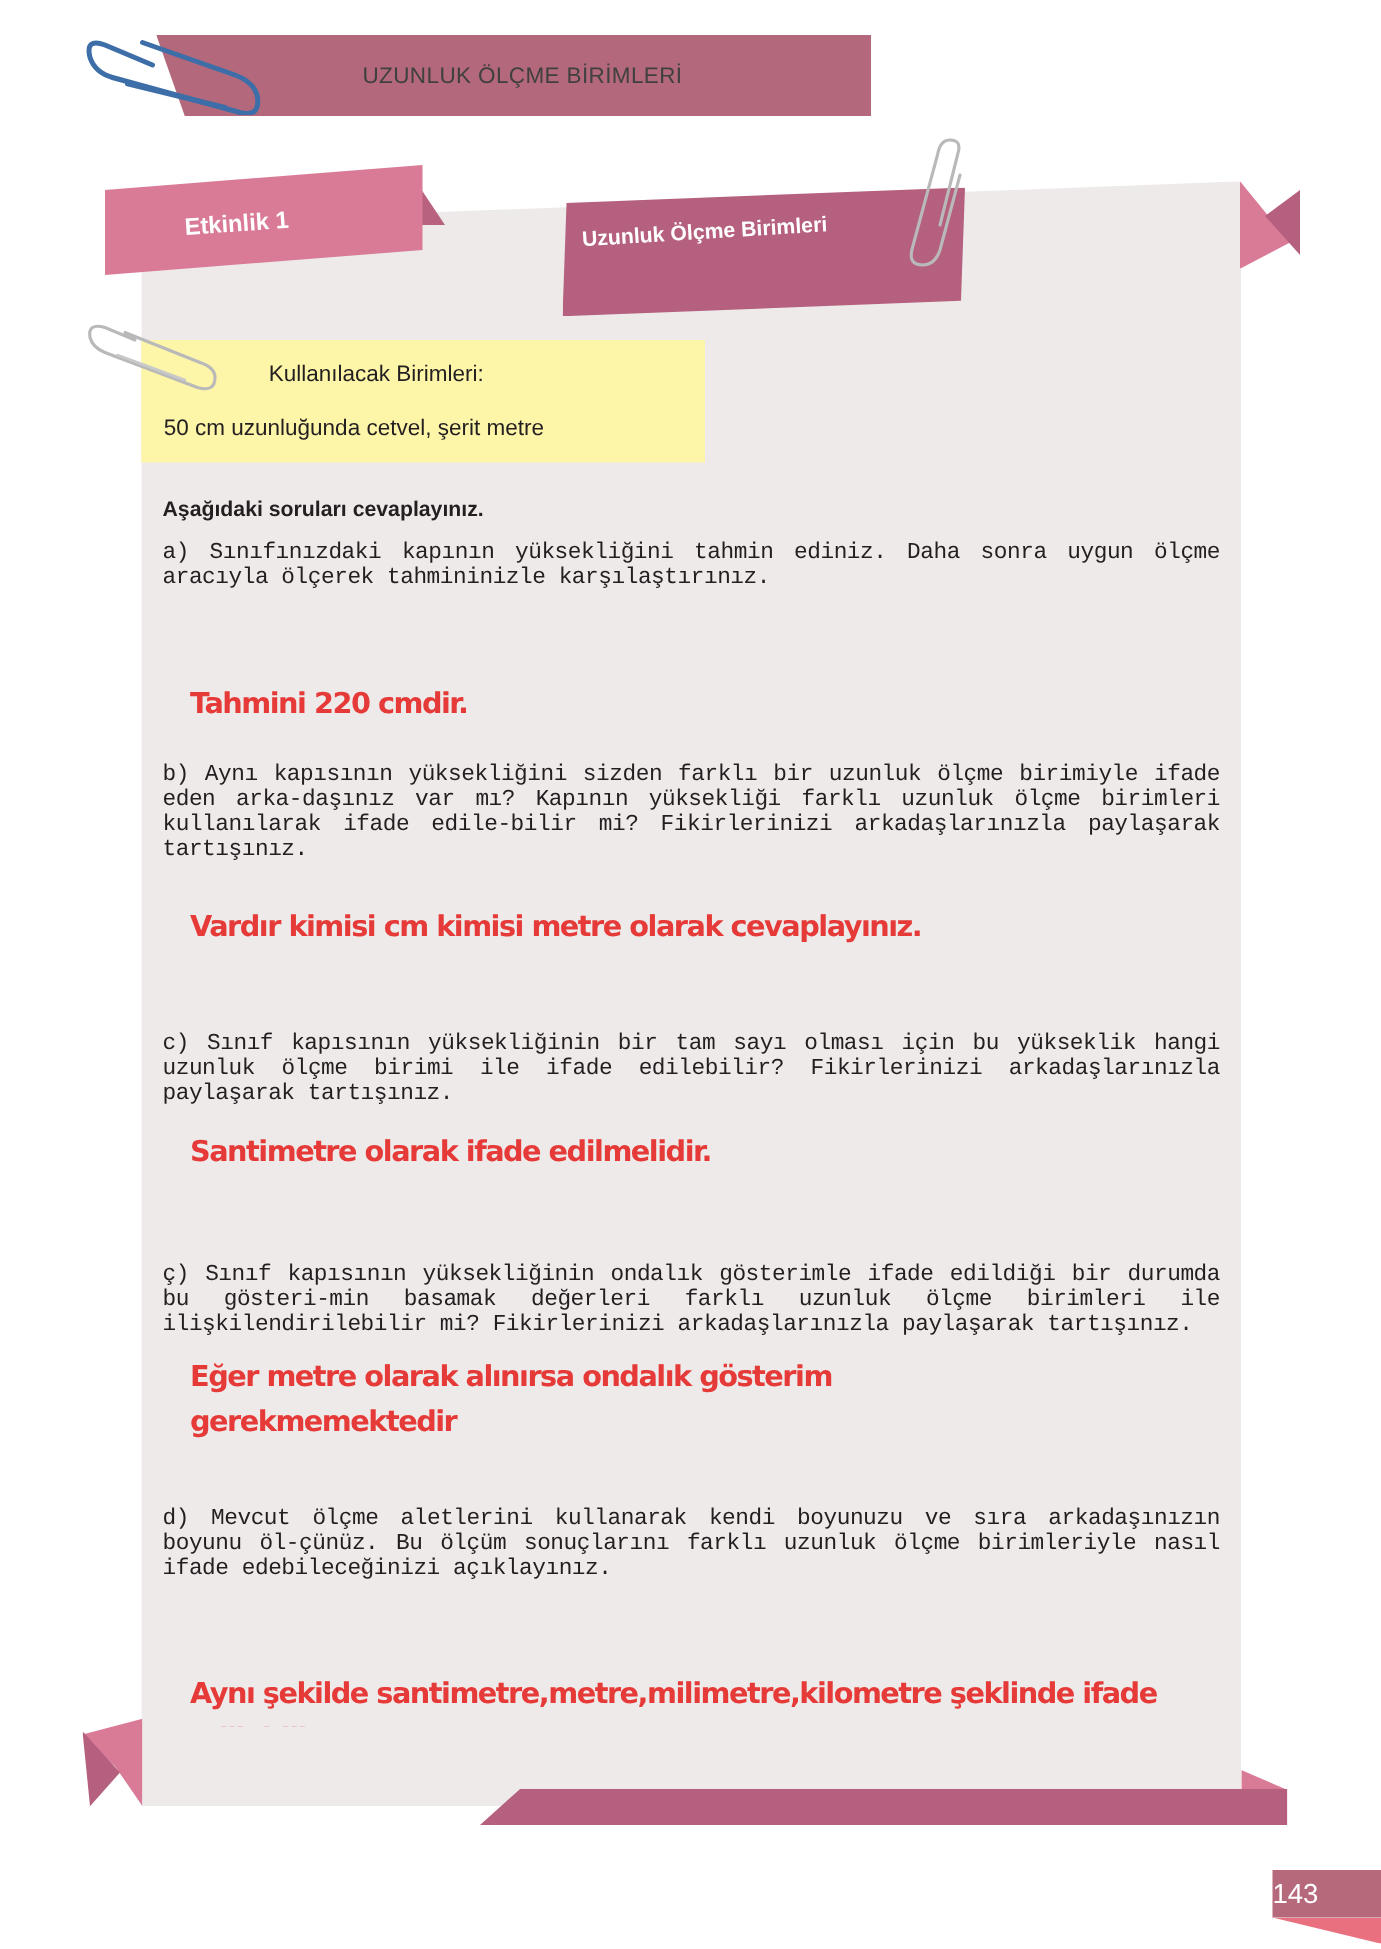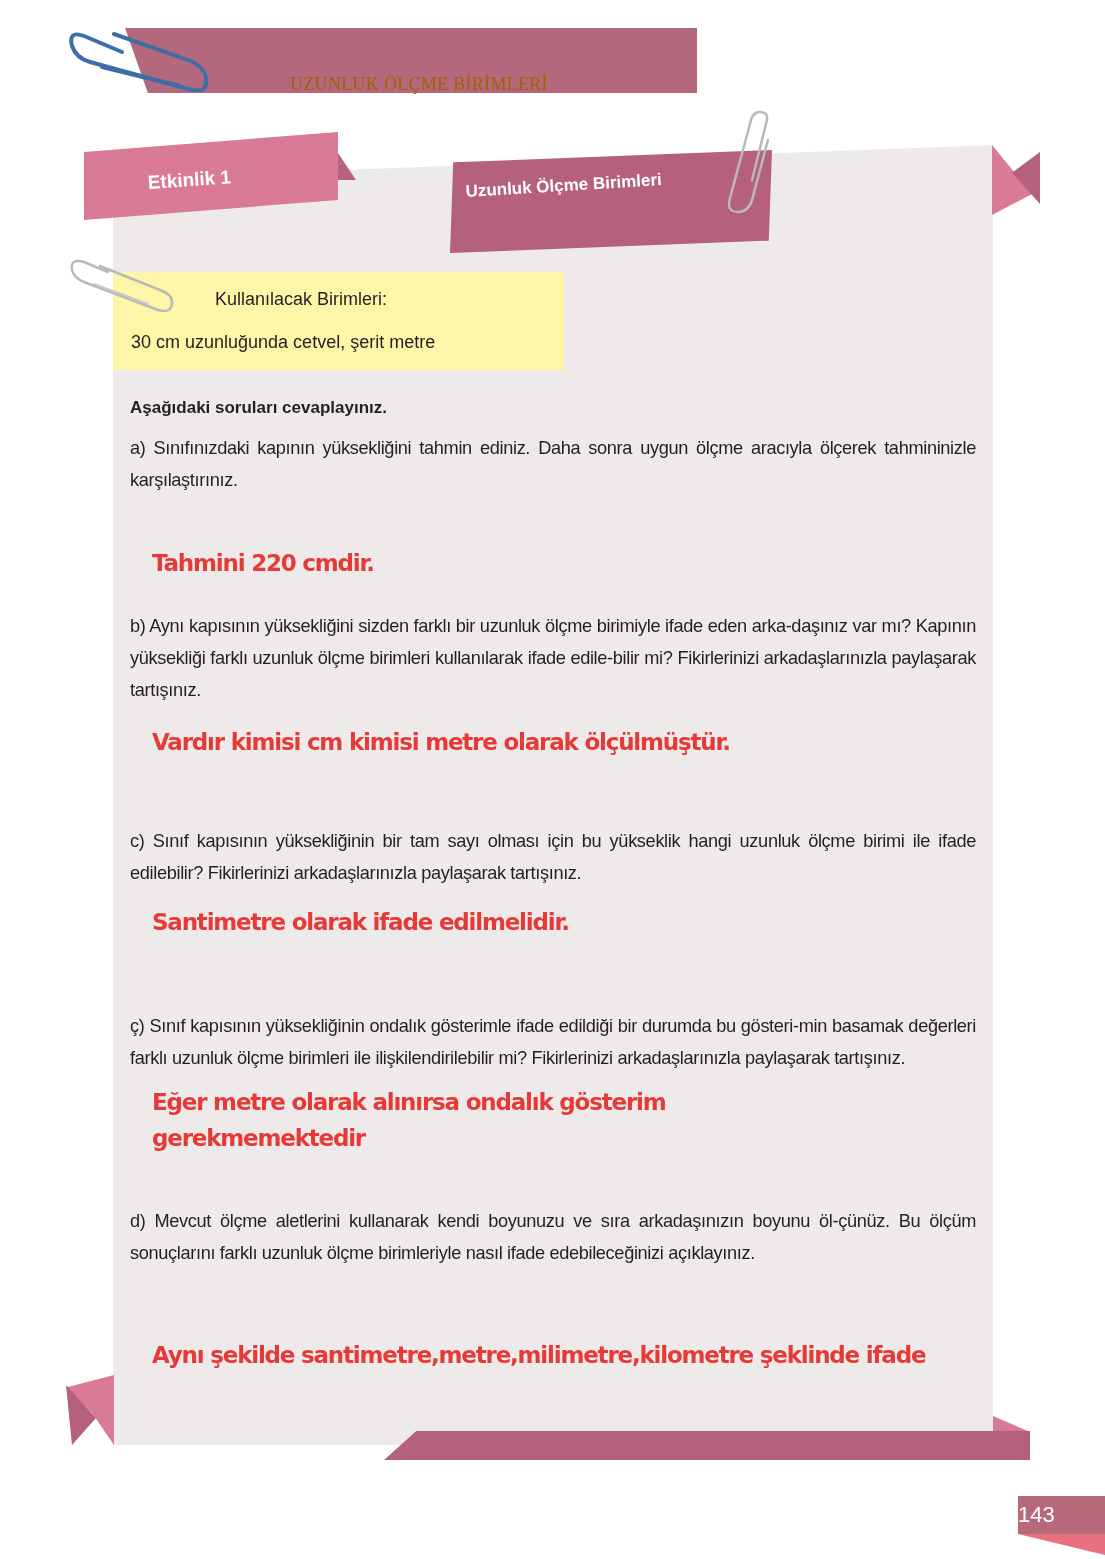--- a/index.html
+++ b/index.html
@@ -7,23 +7,22 @@
   body { position:relative; font-family:"Liberation Sans", sans-serif; }
 
   
   .header-banner {
     position:absolute; left:125px; top:28px; width:572px; height:65px;
     background:#b3697b;
     clip-path: polygon(0 0, 100% 0, 100% 100%, 4% 100%);
   }
   .header-title {
     position:absolute; left:290px; top:50px; width:320px;
-    color:#a16207; font-size:18px; letter-spacing:0.3px;
-    font-family:Liberation Serif, serif;
-    margin-top:24px;
+    color:#404040; font-size:18px; letter-spacing:0.3px;
+    font-family:Liberation Sans, sans-serif;
   }
   .header-clip { position:absolute; left:62px; top:22px; width:150px; height:70px; }
 
   
   .paper {
     position:absolute; left:113px; top:145px; width:880px; height:1300px;
     background:#eeeaea;
     clip-path: polygon(0 2.6%, 100% 0, 100% 100%, 0 100%);
   }
 
@@ -98,22 +97,22 @@
     position:absolute; left:131px; top:332px; font-size:18px; color:#231f20;
   }
   .materials-clip { position:absolute; left:68px; top:254px; width:110px; height:62px; }
 
   
   .instruction {
     position:absolute; left:130px; top:398px; font-size:17px; font-weight:bold; color:#231f20;
   }
   .question {
     position:absolute; left:130px; width:846px;
-    font-size:18.2px; line-height:32px; color:#231f20; text-align:justify;
-    font-family:Liberation Sans, sans-serif;
+    font-size:18.2px; line-height:20px; color:#231f20; text-align:justify;
+    font-family:Liberation Mono, monospace;
     letter-spacing:-0.35px;
   }
   .answer {
     position:absolute; left:152px; width:830px;
     color:#e53a37; font-weight:bold; font-size:23px; line-height:36px;
     font-family:"DejaVu Sans", sans-serif; letter-spacing:-1.2px;
   }
   .answer-clip { overflow:hidden; }
 
   
@@ -155,33 +154,33 @@
 <div class="etkinlik-label">Etkinlik 1</div>
 
 <div class="ribbon-topic"></div>
 <div class="topic-label">Uzunluk Ölçme Birimleri</div>
 <svg class="topic-clip" viewBox="0 0 60 105">
   <path d="M30 70 L44 14 Q48 2 38 2 Q30 2 28 14 L8 88 Q4 102 16 102 Q26 102 30 90 L46 30" fill="none" stroke="#b9b9b9" stroke-width="2.5" stroke-linecap="round"></path>
 </svg>
 
 <div class="materials"></div>
 <div class="materials-title">Kullanılacak Birimleri:</div>
-<div class="materials-items">30 cm uzunluğunda cetvel, şerit metre</div>
+<div class="materials-items">50 cm uzunluğunda cetvel, şerit metre</div>
 <svg class="materials-clip" viewBox="0 0 110 62">
   <path d="M40 18 L16 8 Q2 4 4 16 Q6 24 16 28 L90 56 Q104 60 104 48 Q104 40 92 36 L32 12" fill="none" stroke="#b9b9b9" stroke-width="2.5" stroke-linecap="round"></path>
   <path d="M26 30 L80 50" fill="none" stroke="#c9c9c9" stroke-width="2" stroke-linecap="round"></path>
 </svg>
 
 <div class="instruction">Aşağıdaki soruları cevaplayınız.</div>
 
 <div class="question" style="top:432px;">a) Sınıfınızdaki kapının yüksekliğini tahmin ediniz. Daha sonra uygun ölçme aracıyla ölçerek tahmininizle karşılaştırınız.</div>
 <div class="answer" style="top:545px;">Tahmini 220 cmdir.</div>
 
 <div class="question" style="top:610px;">b) Aynı kapısının yüksekliğini sizden farklı bir uzunluk ölçme birimiyle ifade eden arka-daşınız var mı? Kapının yüksekliği farklı uzunluk ölçme birimleri kullanılarak ifade edile-bilir mi? Fikirlerinizi arkadaşlarınızla paylaşarak tartışınız.</div>
-<div class="answer" style="top:724px;">Vardır kimisi cm kimisi metre olarak ölçülmüştür.</div>
+<div class="answer" style="top:724px;">Vardır kimisi cm kimisi metre olarak cevaplayınız.</div>
 
 <div class="question" style="top:825px;">c) Sınıf kapısının yüksekliğinin bir tam sayı olması için bu yükseklik hangi uzunluk ölçme birimi ile ifade edilebilir? Fikirlerinizi arkadaşlarınızla paylaşarak tartışınız.</div>
 <div class="answer" style="top:904px;">Santimetre olarak ifade edilmelidir.</div>
 
 <div class="question" style="top:1010px;">ç) Sınıf kapısının yüksekliğinin ondalık gösterimle ifade edildiği bir durumda bu gösteri-min basamak değerleri farklı uzunluk ölçme birimleri ile ilişkilendirilebilir mi? Fikirlerinizi arkadaşlarınızla paylaşarak tartışınız.</div>
 <div class="answer" style="top:1084px; width:640px;">Eğer metre olarak alınırsa ondalık gösterim gerekmemektedir</div>
 
 <div class="question" style="top:1205px;">d) Mevcut ölçme aletlerini kullanarak kendi boyunuzu ve sıra arkadaşınızın boyunu öl-çünüz. Bu ölçüm sonuçlarını farklı uzunluk ölçme birimleriyle nasıl ifade edebileceğinizi açıklayınız.</div>
 <div class="answer answer-clip" style="top:1337px; height:44px;">Aynı şekilde santimetre,metre,milimetre,kilometre şeklinde ifade edilebilir.</div>
 

